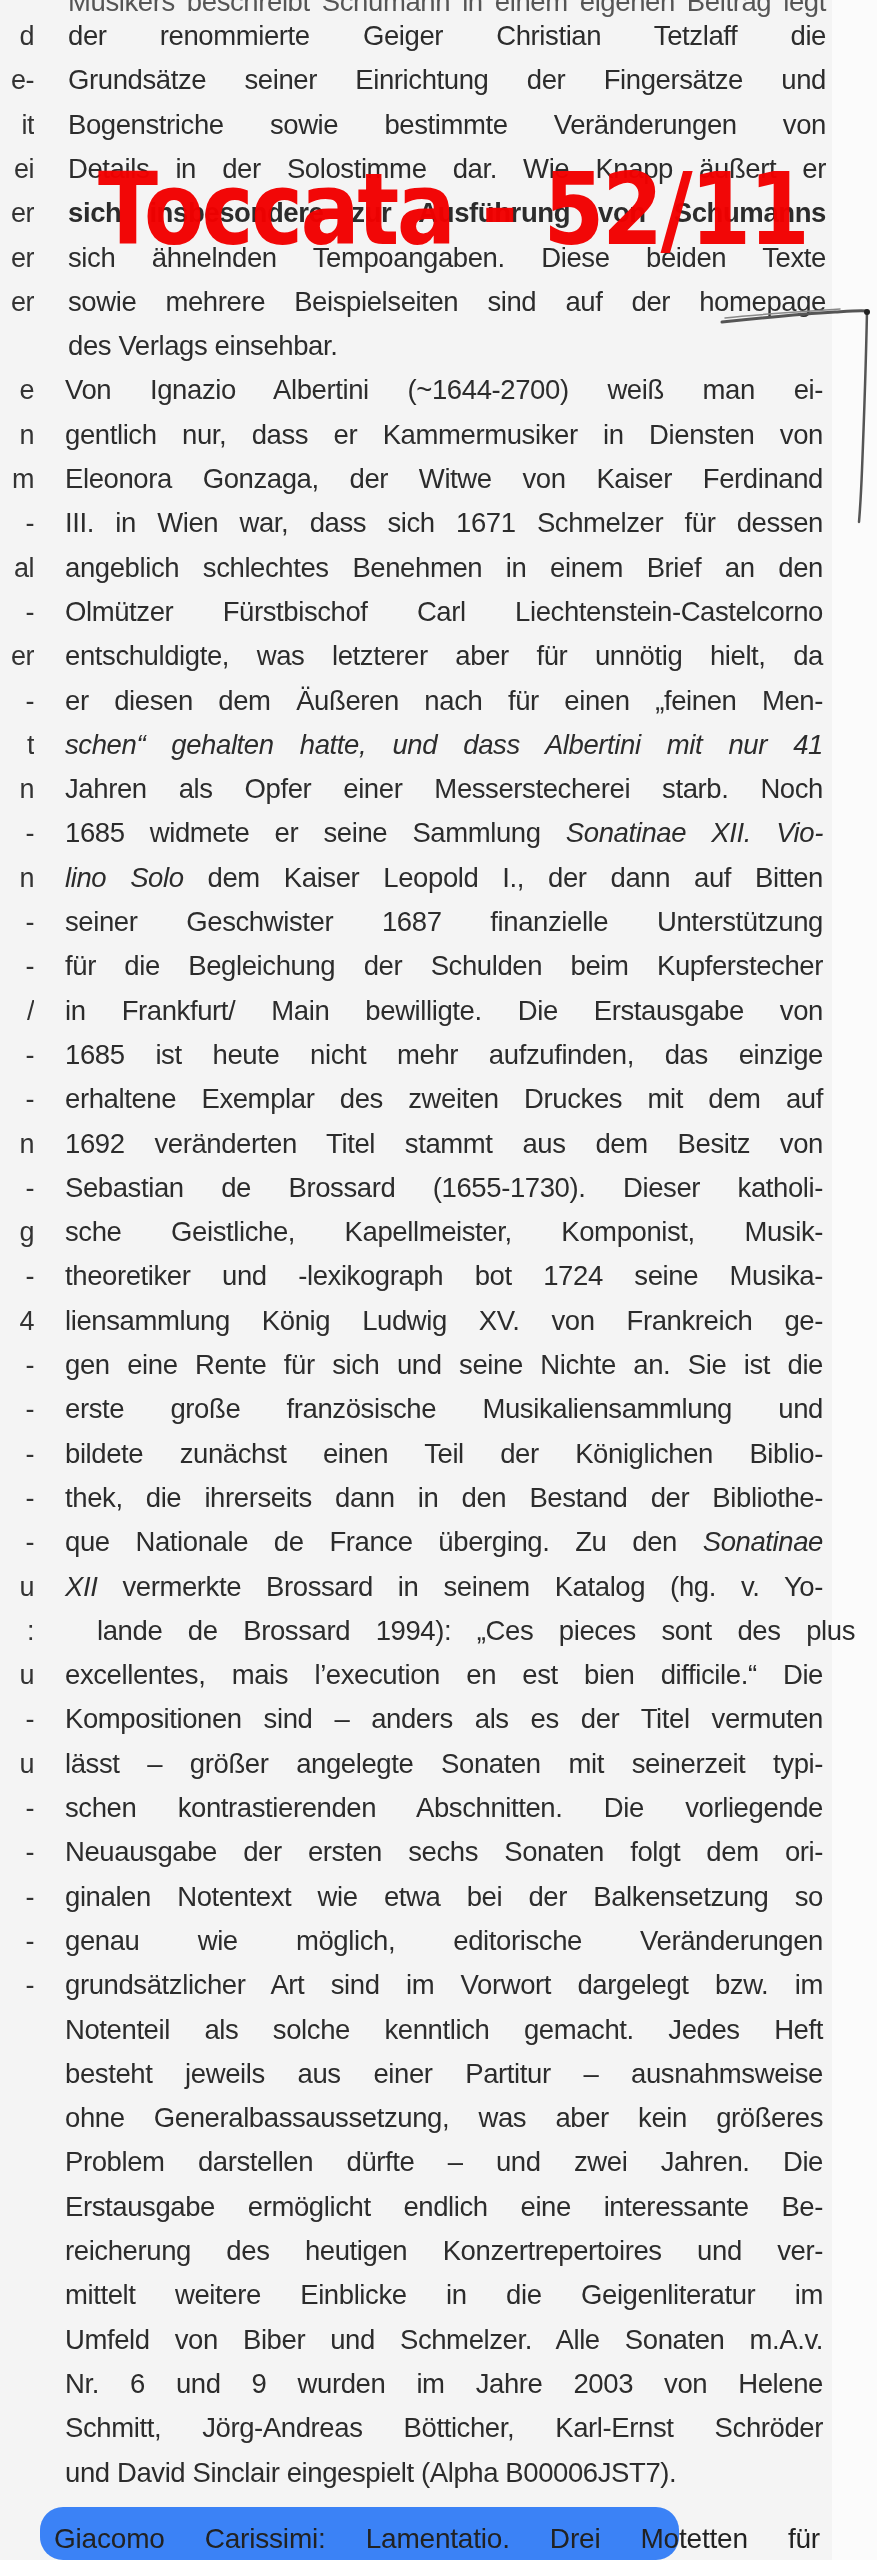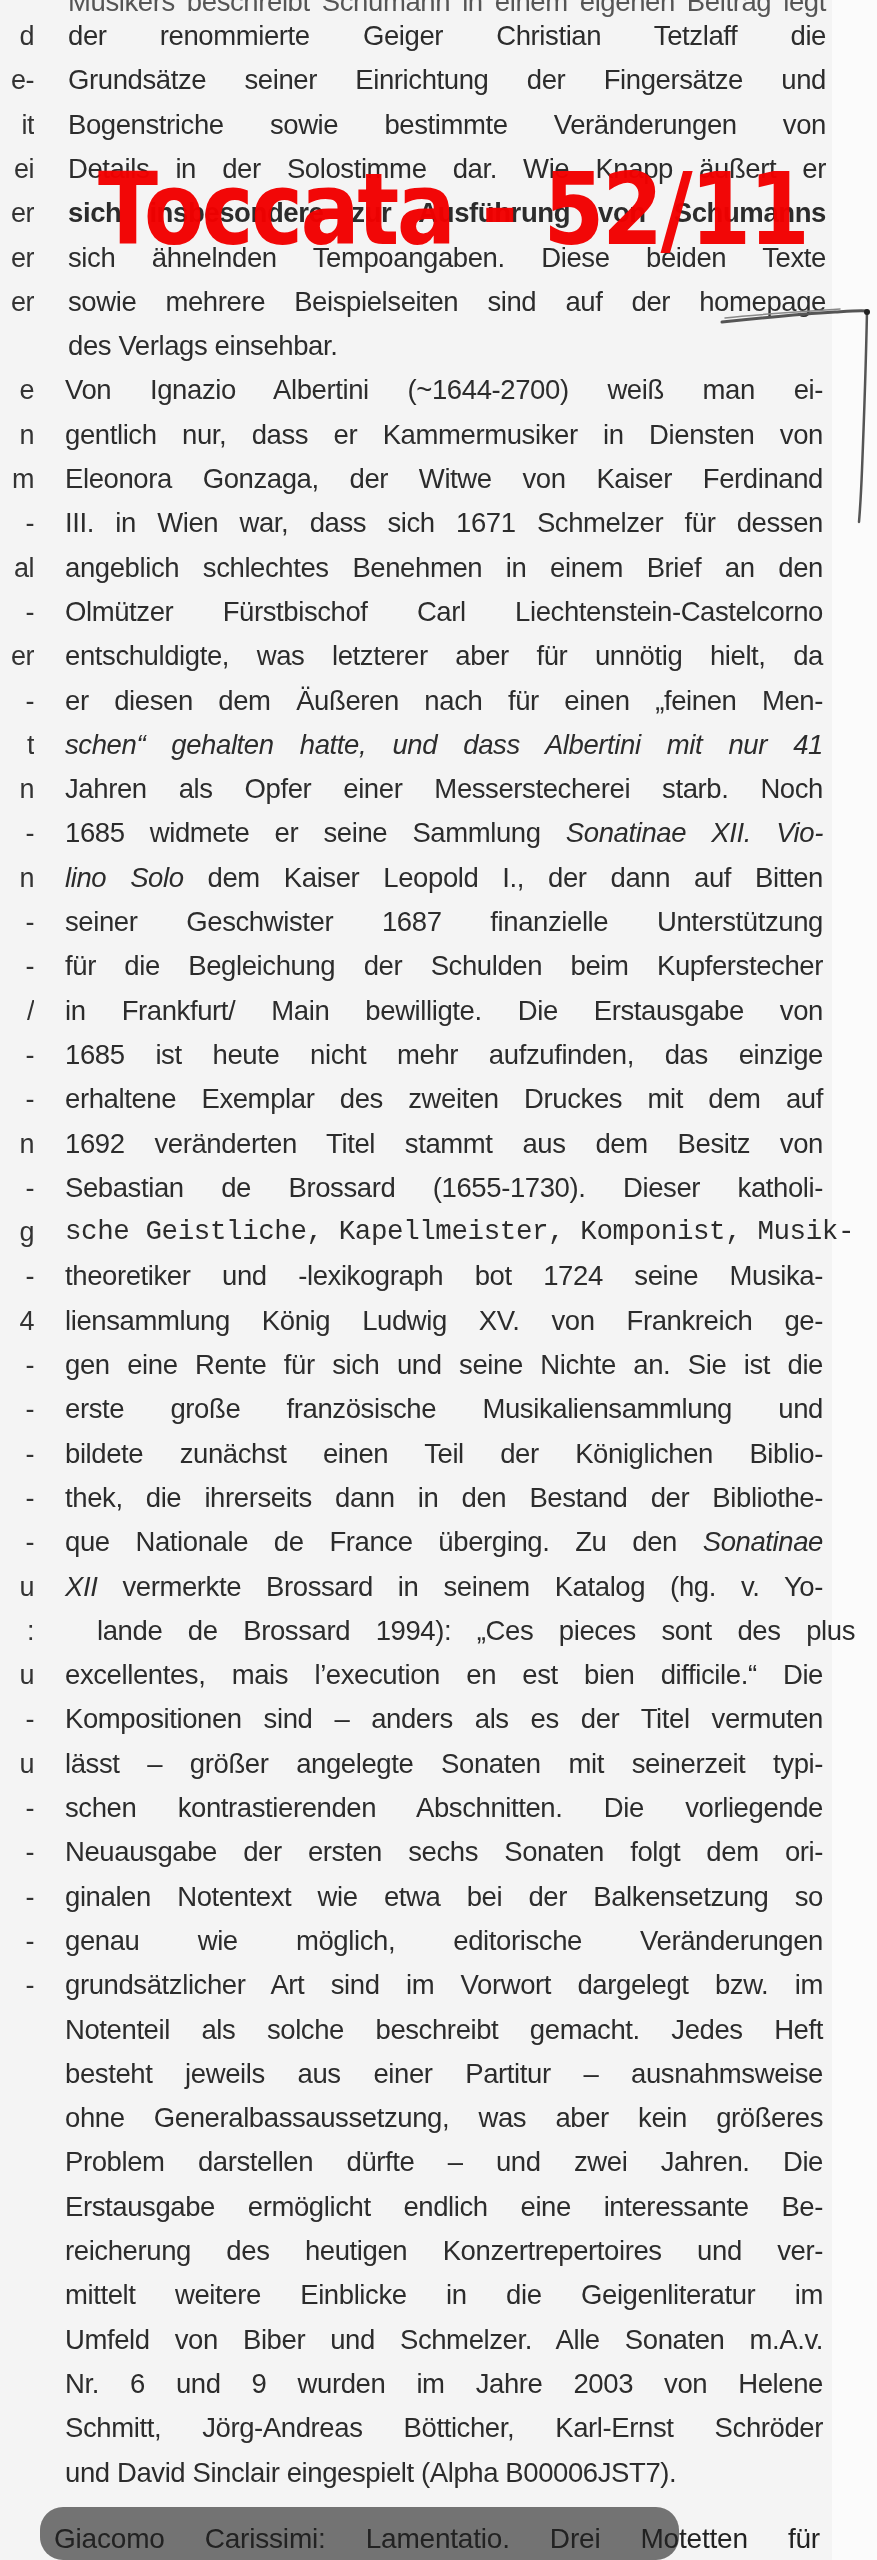--- a/index.html
+++ b/index.html
@@ -98,21 +98,21 @@
     width: 877px;
     height: 600px;
     pointer-events: none;
   }
   .next-heading-box {
     position: absolute;
     left: 40px;
     top: 2507px;
     width: 639px;
     height: 53px;
-    background: #737373;
+    background: #3b82f6;
     border-radius: 23px;
   }
   .next-heading {
     position: absolute;
     left: 14px;
     top: 12px;
     width: 766px;
     font-size: 28px;
     line-height: 40px;
     white-space: nowrap;
@@ -210,39 +210,39 @@
       <div class="line" style="top: 767.1px; left: -3px;">Jahren als Opfer einer Messerstecherei starb. Noch</div>
       <div class="line" style="top: 811.4px; left: -3px;">1685 widmete er seine Sammlung <i>Sonatinae XII. Vio-</i></div>
       <div class="line" style="top: 855.7px; left: -3px;"><i>lino Solo</i> dem Kaiser Leopold I., der dann auf Bitten</div>
       <div class="line" style="top: 900px; left: -3px;">seiner Geschwister 1687 finanzielle Unterstützung</div>
       <div class="line" style="top: 944.3px; left: -3px;">für die Begleichung der Schulden beim Kupferstecher</div>
       <div class="line" style="top: 988.6px; left: -3px;">in Frankfurt/ Main bewilligte. Die Erstausgabe von</div>
       <div class="line" style="top: 1032.9px; left: -3px;">1685 ist heute nicht mehr aufzufinden, das einzige</div>
       <div class="line" style="top: 1077.2px; left: -3px;">erhaltene Exemplar des zweiten Druckes mit dem auf</div>
       <div class="line" style="top: 1121.5px; left: -3px;">1692 veränderten Titel stammt aus dem Besitz von</div>
       <div class="line" style="top: 1165.8px; left: -3px;">Sebastian de Brossard (1655-1730). Dieser katholi-</div>
-      <div class="line" style="top: 1210.1px; left: -3px; font-family: Liberation Mono, monospace;">sche Geistliche, Kapellmeister, Komponist, Musik-</div>
+      <div class="line" style="top: 1210.1px; left: -3px;">sche Geistliche, Kapellmeister, Komponist, Musik-</div>
       <div class="line" style="top: 1254.4px; left: -3px;">theoretiker und -lexikograph bot 1724 seine Musika-</div>
       <div class="line" style="top: 1298.7px; left: -3px;">liensammlung König Ludwig XV. von Frankreich ge-</div>
       <div class="line" style="top: 1343px; left: -3px;">gen eine Rente für sich und seine Nichte an. Sie ist die</div>
       <div class="line" style="top: 1387.3px; left: -3px;">erste große französische Musikaliensammlung und</div>
       <div class="line" style="top: 1431.6px; left: -3px;">bildete zunächst einen Teil der Königlichen Biblio-</div>
       <div class="line" style="top: 1475.9px; left: -3px;">thek, die ihrerseits dann in den Bestand der Bibliothe-</div>
       <div class="line" style="top: 1520.2px; left: -3px;">que Nationale de France überging. Zu den <i>Sonatinae</i></div>
       <div class="line" style="top: 1564.5px; left: -3px;"><i>XII</i> vermerkte Brossard in seinem Katalog (hg. v. Yo-</div>
       <div class="line" style="top: 1608.8px; left: -3px; margin-left: 32px;">lande de Brossard 1994): „Ces pieces sont des plus</div>
       <div class="line" style="top: 1653.1px; left: -3px;">excellentes, mais l’execution en est bien difficile.“ Die</div>
       <div class="line" style="top: 1697.4px; left: -3px;">Kompositionen sind – anders als es der Titel vermuten</div>
       <div class="line" style="top: 1741.7px; left: -3px;">lässt – größer angelegte Sonaten mit seinerzeit typi-</div>
       <div class="line" style="top: 1786px; left: -3px;">schen kontrastierenden Abschnitten. Die vorliegende</div>
       <div class="line" style="top: 1830.3px; left: -3px;">Neuausgabe der ersten sechs Sonaten folgt dem ori-</div>
       <div class="line" style="top: 1874.6px; left: -3px;">ginalen Notentext wie etwa bei der Balkensetzung so</div>
       <div class="line" style="top: 1918.9px; left: -3px;">genau wie möglich, editorische Veränderungen</div>
       <div class="line" style="top: 1963.2px; left: -3px;">grundsätzlicher Art sind im Vorwort dargelegt bzw. im</div>
-      <div class="line" style="top: 2007.5px; left: -3px;">Notenteil als solche beschreibt gemacht. Jedes Heft</div>
+      <div class="line" style="top: 2007.5px; left: -3px;">Notenteil als solche kenntlich gemacht. Jedes Heft</div>
       <div class="line" style="top: 2051.8px; left: -3px;">besteht jeweils aus einer Partitur – ausnahmsweise</div>
       <div class="line" style="top: 2096.1px; left: -3px;">ohne Generalbassaussetzung, was aber kein größeres</div>
       <div class="line" style="top: 2140.4px; left: -3px;">Problem darstellen dürfte – und zwei Jahren. Die</div>
       <div class="line" style="top: 2184.7px; left: -3px;">Erstausgabe ermöglicht endlich eine interessante Be-</div>
       <div class="line" style="top: 2229px; left: -3px;">reicherung des heutigen Konzertrepertoires und ver-</div>
       <div class="line" style="top: 2273.3px; left: -3px;">mittelt weitere Einblicke in die Geigenliteratur im</div>
       <div class="line" style="top: 2317.6px; left: -3px;">Umfeld von Biber und Schmelzer. Alle Sonaten m.A.v.</div>
       <div class="line" style="top: 2361.9px; left: -3px;">Nr. 6 und 9 wurden im Jahre 2003 von Helene</div>
       <div class="line" style="top: 2406.2px; left: -3px;">Schmitt, Jörg-Andreas Bötticher, Karl-Ernst Schröder</div>
       <div class="line last" style="top: 2450.5px; left: -3px;">und David Sinclair eingespielt (Alpha B00006JST7).</div>

